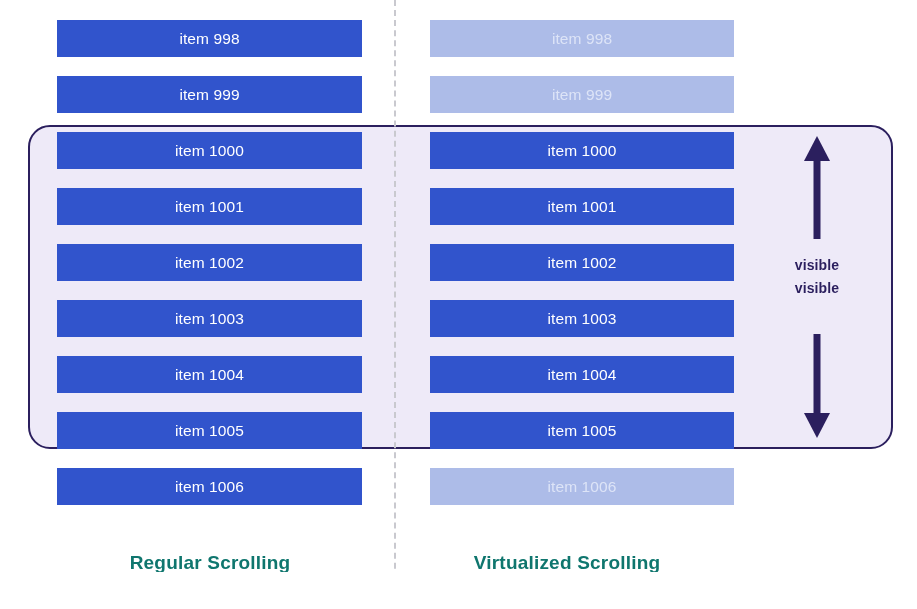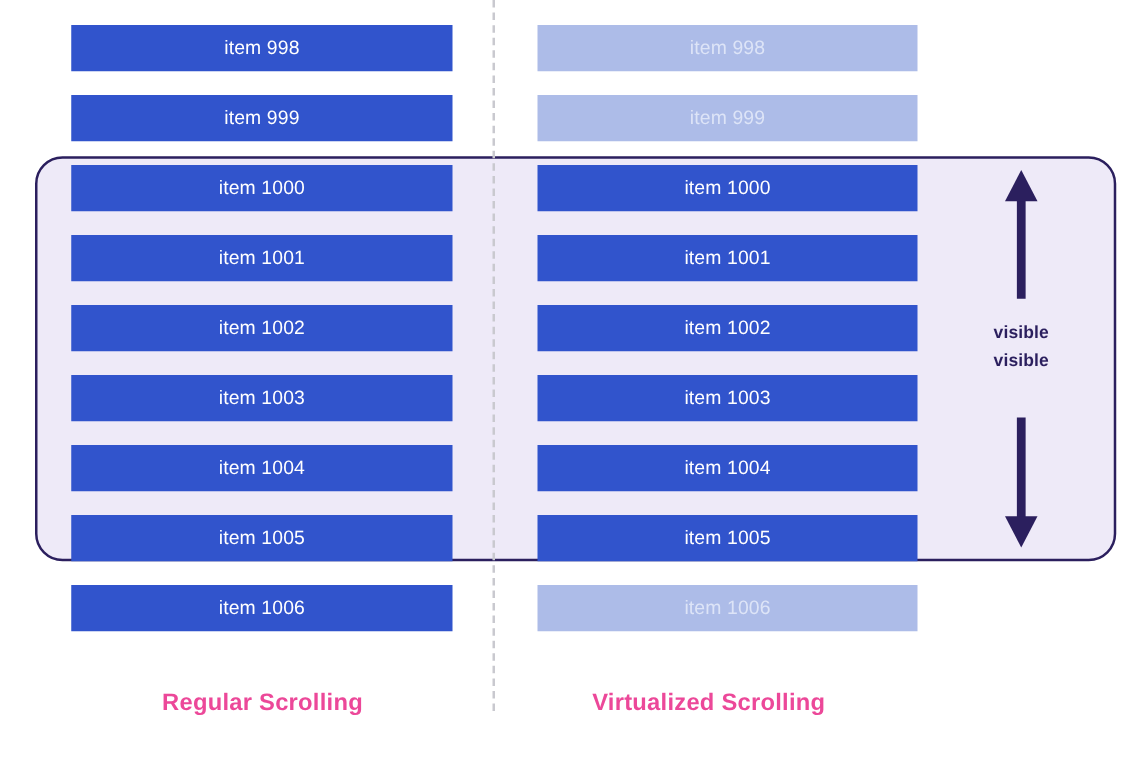--- a/index.html
+++ b/index.html
@@ -75,21 +75,21 @@
     color: #dde4f7;
   }
 
   
   .caption {
     position: absolute;
     top: 552px;
     text-align: center;
     font-size: 19px;
     font-weight: bold;
-    color: #ec4899;
+    color: #0f766e;
     letter-spacing: 0.2px;
   }
   .column.left .caption  { left: 30px; width: 360px; }
   .column.right .caption { left: 4px; width: 380px; }
 
   
   .annotation {
     position: absolute;
     left: 752px;
     top: 134px;

